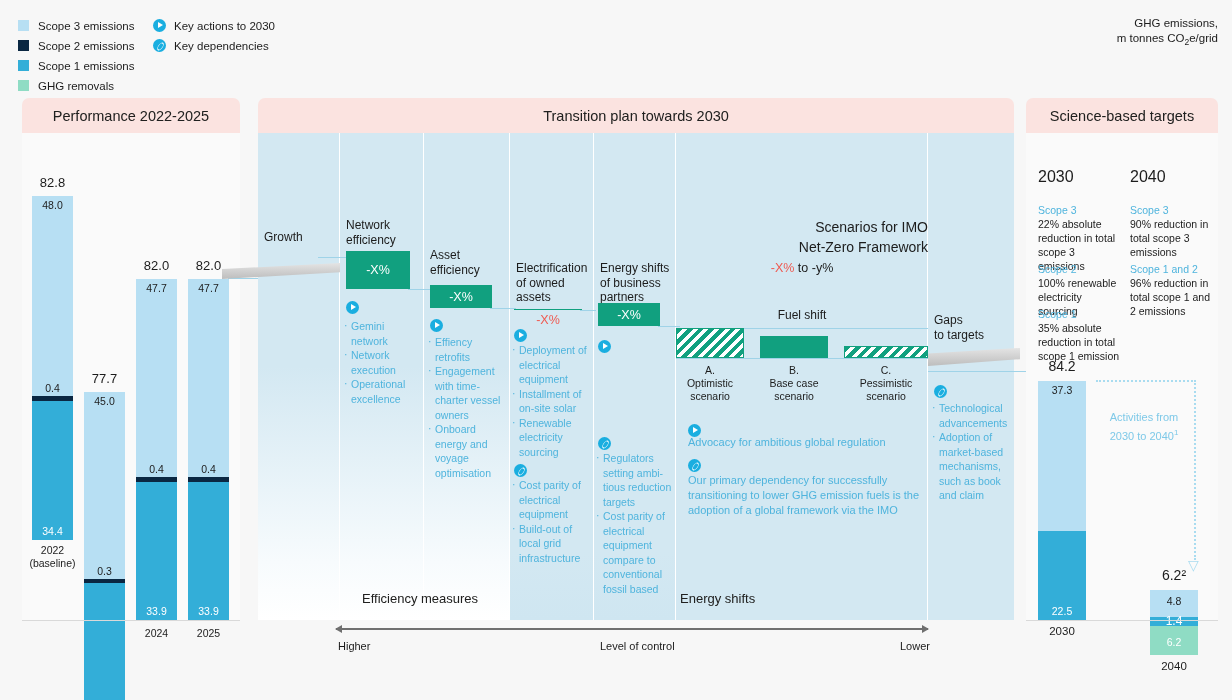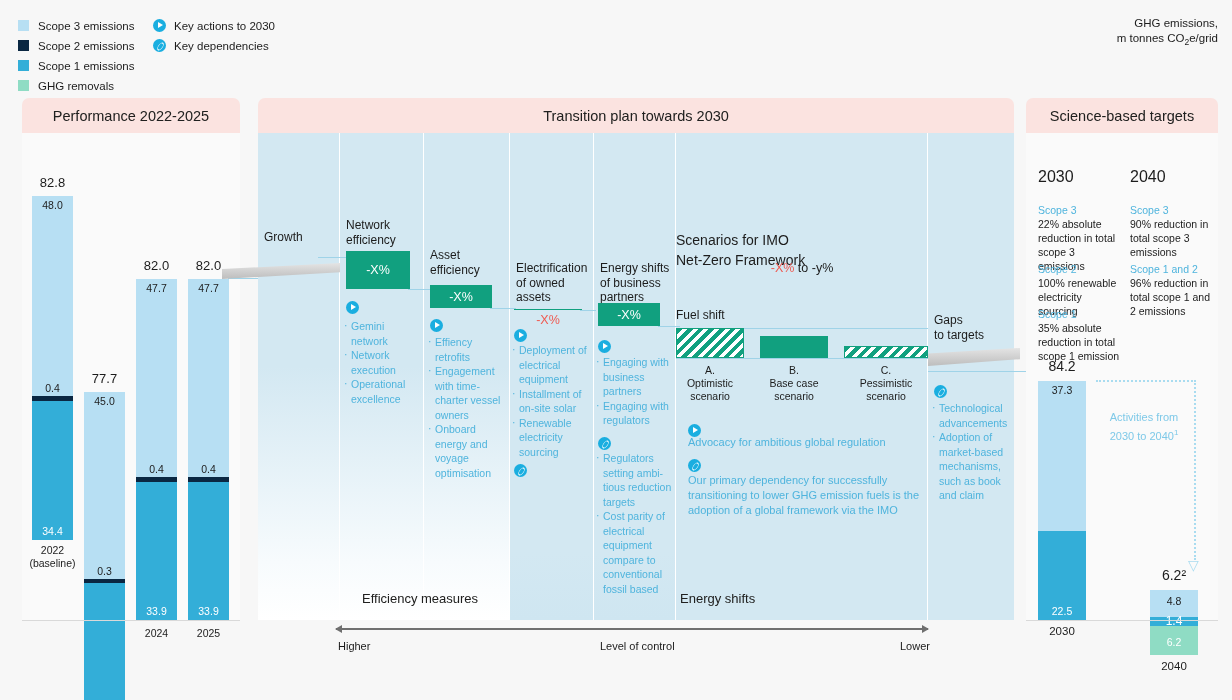--- a/index.html
+++ b/index.html
@@ -274,42 +274,42 @@
   <div class="chd" style="left:258px;top:128px;width:80px">Electrification<br>of owned<br>assets</div>
   <div class="pillred" style="left:256px;top:176px;width:68px"><b>-X%</b></div>
   <div class="connline" style="left:322px;top:177px;width:16px"></div>
   <span class="icn play" style="left:256px;top:196px"></span>
   <ul class="bl" style="left:254px;top:210px;width:80px">
     <li>Deployment of electrical equipment</li>
     <li>Installment of on-site solar</li>
     <li>Renewable electricity sourcing</li>
   </ul>
   <span class="icn dep" style="left:256px;top:331px"></span>
+  <ul class="bl" style="left:254px;top:345px;width:80px">
+    <li>Cost parity of electrical equipment</li>
+    <li>Build-out of local grid infrastructure</li>
+  </ul>
 
   <div class="chd" style="left:342px;top:128px;width:80px">Energy shifts<br>of business<br>partners</div>
   <div class="pill" style="left:340px;top:170px;width:62px;height:23px">-X%</div>
   <div class="connline" style="left:400px;top:193px;width:22px"></div>
   <span class="icn play" style="left:340px;top:207px"></span>
-  <ul class="bl" style="left:338px;top:222px;width:80px">
-    <li>Engaging with business partners</li>
-    <li>Engaging with regulators</li>
-  </ul>
   <span class="icn dep" style="left:340px;top:304px"></span>
   <ul class="bl" style="left:338px;top:318px;width:80px">
     <li>Regulators setting ambi-tious reduction targets</li>
     <li>Cost parity of electrical equipment compare to conventional fossil based</li>
   </ul>
 
-  <div class="abs" style="left:418px;top:97px;width:252px;text-align:left;font-size:14px;line-height:20px;color:#1c1c1c">
+  <div class="abs" style="left:418px;top:84px;width:252px;text-align:right;font-size:14px;line-height:20px;color:#1c1c1c">
     <span>Scenarios for IMO</span><br><span>Net-Zero Framework</span>
   </div>
   <div class="abs" style="left:418px;top:128px;width:252px;text-align:center;font-size:12.5px;color:#1c1c1c">
     <span style="color:#ef5a52">-X%</span><span> to -y%</span>
   </div>
-  <div class="abs" style="left:418px;top:175px;width:252px;text-align:left;font-size:12px;color:#1c1c1c">Fuel shift</div>
+  <div class="abs" style="left:418px;top:175px;width:252px;text-align:center;font-size:12px;color:#1c1c1c">Fuel shift</div>
 
   <div class="connline" style="left:418px;top:195px;width:252px"></div>
   <div class="connline" style="left:418px;top:225px;width:252px"></div>
 
   <div class="sbar hatch" style="left:418px;top:195px;width:68px;height:30px"></div>
   <div class="sbar" style="left:502px;top:203px;width:68px;height:22px"></div>
   <div class="sbar hatch" style="left:586px;top:213px;width:84px;height:12px"></div>
 
   <div class="slab" style="left:418px;top:231px;width:68px">
     <span>A.</span><br>Optimistic<br>scenario

